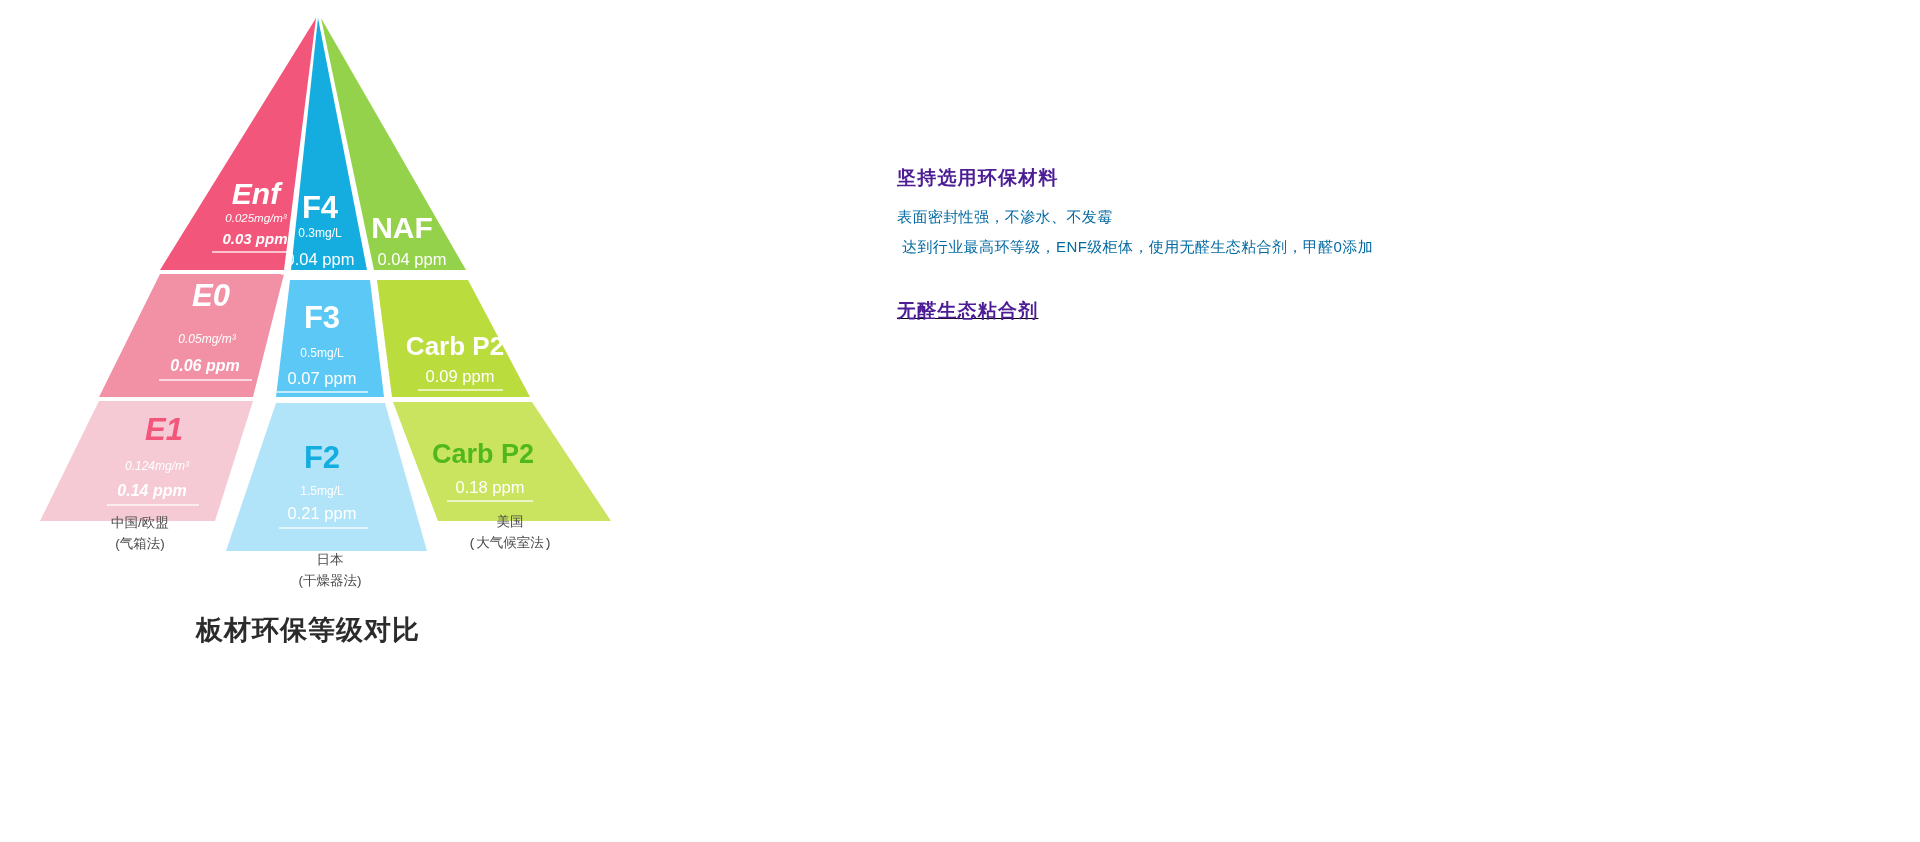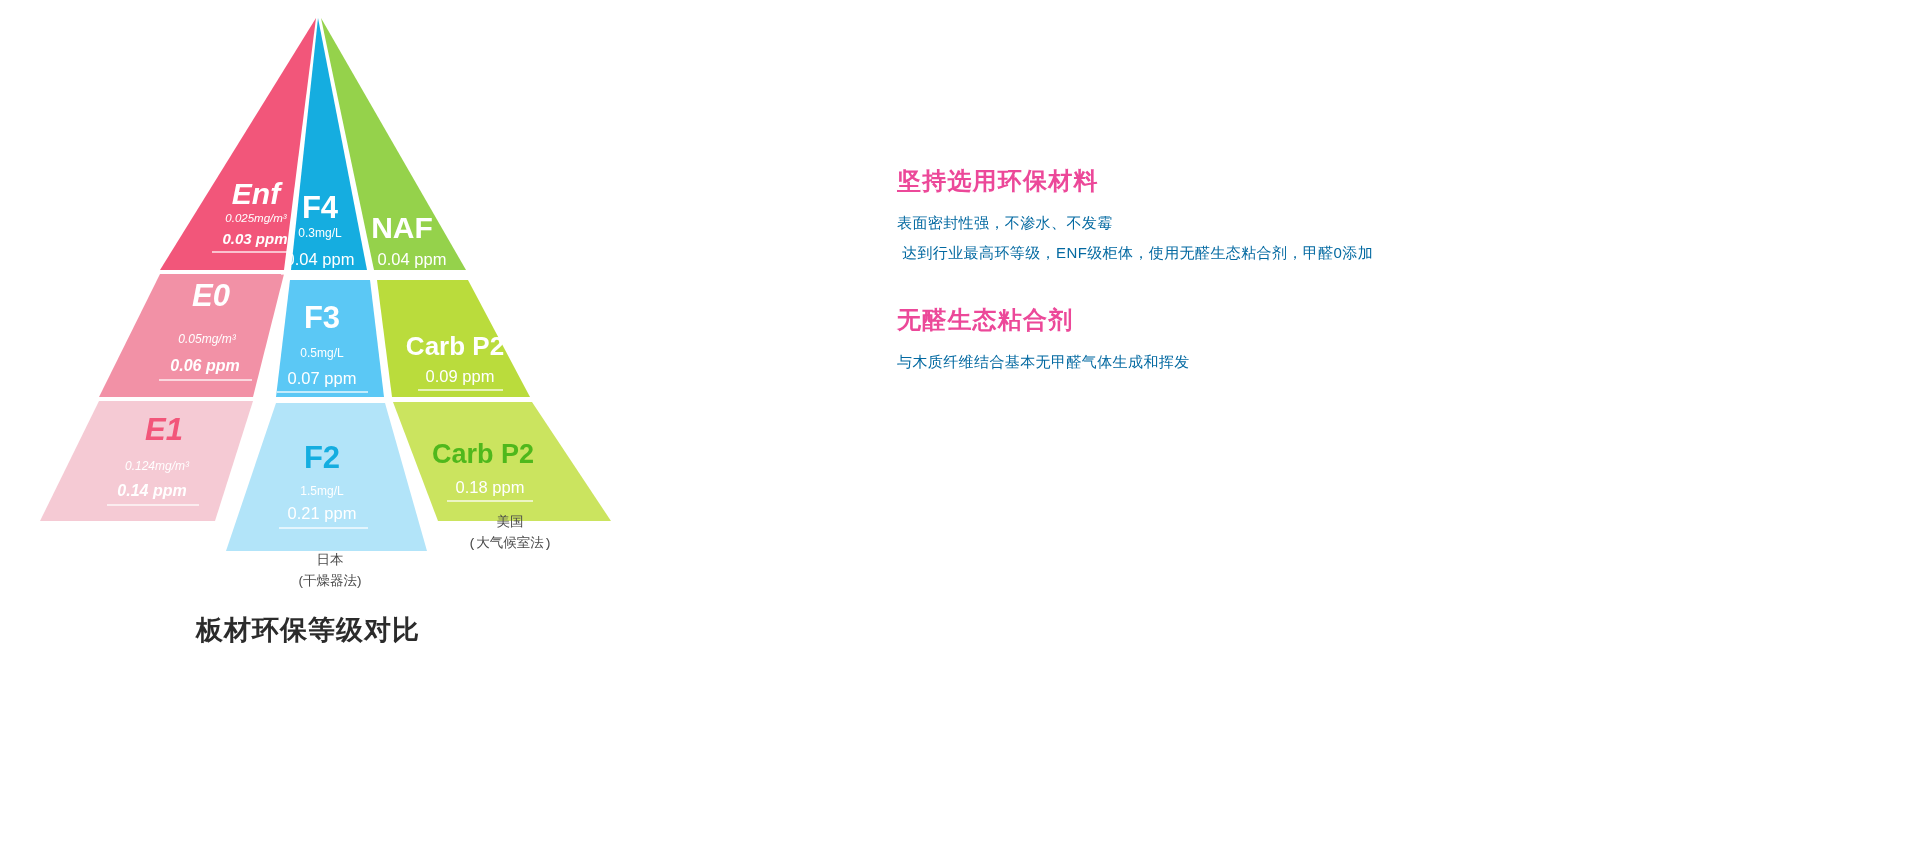--- a/index.html
+++ b/index.html
@@ -59,25 +59,25 @@
     letter-spacing:1px;
   }
 
   
   #copy-panel{
     position:absolute;
     left:897px; top:165px;
     width:960px;
   }
   .block{ margin-bottom:38px; }
-  .block:last-child{ margin-bottom:8px; }
+  .block:last-child{ margin-bottom:8px;text-decoration:underline; }
   .block-head{
-    font-size:24px;
+    font-size:19px;
     font-weight:bold;
-    color:#ec4899;
+    color:#4c1d95;
     letter-spacing:1.2px;
     margin:0 0 14px 0;
   }
   .block-line{
     font-size:15px;
     color:#0369a1;
     line-height:1.65;
     letter-spacing:.4px;
   }
 </style>
@@ -142,20 +142,24 @@
       <text class="seg-ppm" x="460" y="378" font-size="16.5" fill="#FFFFFF">0.09 ppm</text>
       <line class="ul" x1="418" y1="390" x2="503" y2="390" stroke="#FFFFFF"></line>
 
       <polygon points="393,402 532,402 611,521 438,521" fill="#CBE45F"></polygon>
       <text class="seg-label" x="483" y="456" font-size="27" fill="#4FB81C">Carb P2</text>
       <text class="seg-ppm" x="490" y="489" font-size="16.5" fill="#FFFFFF">0.18 ppm</text>
       <line class="ul" x1="447" y1="501" x2="533" y2="501" stroke="#FFFFFF"></line>
     </g>
   </svg>
 
+  <div class="country-cap" id="cap-cn">
+    <div>中国/欧盟</div>
+    <div>(气箱法)</div>
+  </div>
   <div class="country-cap" id="cap-jp">
     <div>日本</div>
     <div>(干燥器法)</div>
   </div>
   <div class="country-cap" id="cap-us">
     <div>美国</div>
     <div>(大气候室法)</div>
   </div>
 
   <div id="pyramid-title">板材环保等级对比</div>
@@ -164,16 +168,15 @@
 <div id="copy-panel">
 
   <div class="block">
     <h2 class="block-head">坚持选用环保材料</h2>
     <p class="block-line" style="margin: 0px;">表面密封性强，不渗水、不发霉</p>
     <p class="block-line" style="margin: 5px;">达到行业最高环等级，ENF级柜体，使用无醛生态粘合剂，甲醛0添加</p>
   </div>
 
   <div class="block">
     <h2 class="block-head">无醛生态粘合剂</h2>
-    <p class="block-line" style="margin: 0px;">与木质纤维结合基本无甲醛气体生成和挥发</p>
   </div>
 
 </div>
 
 </body></html>

